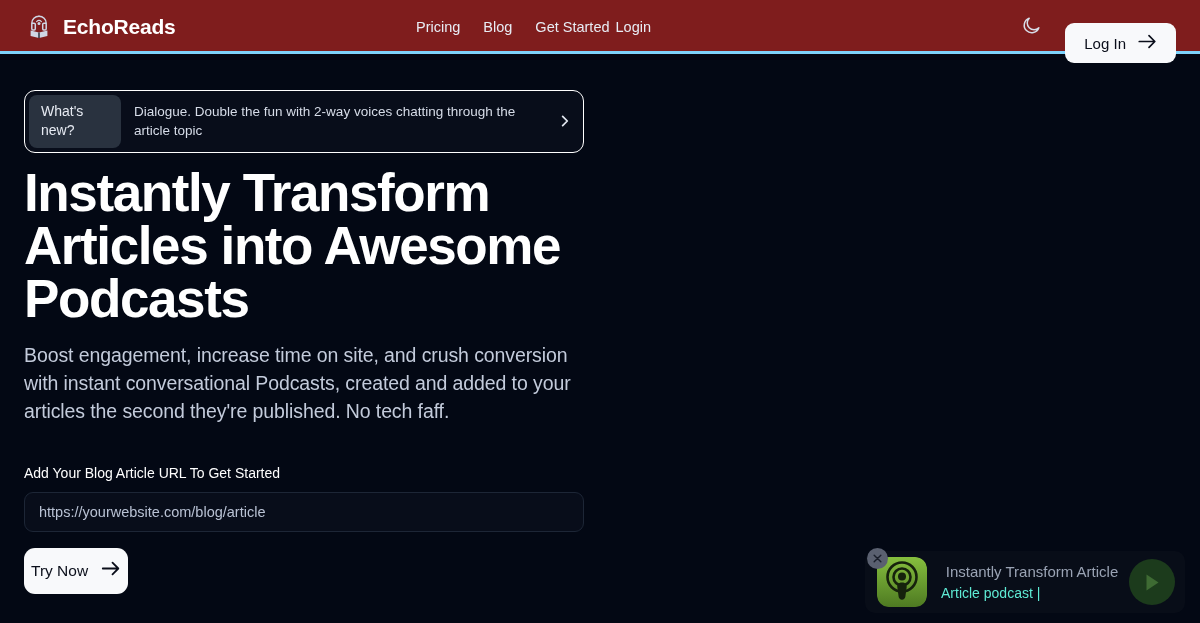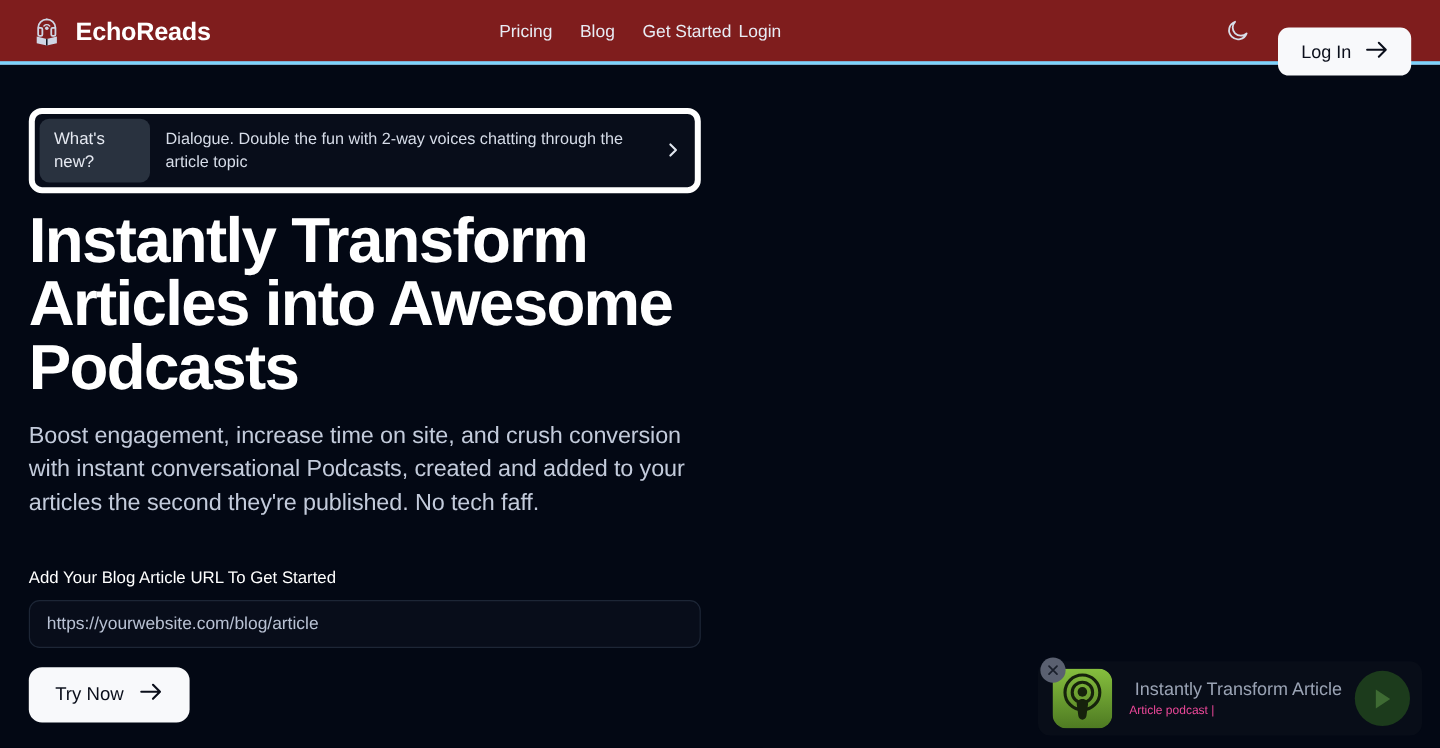--- a/index.html
+++ b/index.html
@@ -60,21 +60,21 @@
     font-family:"Liberation Sans", sans-serif;
     cursor:pointer; white-space:nowrap;margin-top:32px;
   }
 
   
   .hero { position:absolute; left:24px; top:90px; width:620px; }
 
   .whatsnew {
     display:flex; align-items:stretch;
     width:560px; min-height:52px;
-    border:5px solid #ffffff; border-radius:11px;
+    border:1px solid #ffffff; border-radius:11px;
     background:#080d1a; padding:4px;
     position:relative; cursor:pointer;
   }
   .whatsnew-pill {
     background:#29323f; border-radius:8px;
     padding:7px 12px; width:92px; flex:none;
     display:flex; align-items:center;
     font-size:14px; font-weight:500; color:#e6eaf2;
     line-height:1.38;
   }
@@ -114,21 +114,21 @@
     font-family:"Liberation Sans", sans-serif;
     outline:none;
   }
   .url-input::placeholder { color:#b9c2d4; }
 
   .try-btn {
     margin-top:16px;
     display:flex; align-items:center; gap:13px;
     background:#f8f9fb; color:#0a0e1a;
     border:none; border-radius:11px;
-    height:46px; padding:0 22px;
+    height:46px; padding:0 7px;
     font-size:15.5px; font-weight:500;
     font-family:"Liberation Sans", sans-serif;
     cursor:pointer; white-space:nowrap;
   }
 
   
   .player {
     position:absolute; left:865px; top:551px;
     width:320px; height:62px;
     background:#080d18;
@@ -149,21 +149,21 @@
     border-radius:11px; overflow:hidden;
     margin-right:14px; margin-left:2px;
   }
   .player-meta { flex:1; min-width:0; overflow:hidden; }
   .player-title {
     font-size:15px; color:#9aa3b4;
     white-space:nowrap; text-align:center;
     line-height:1.3;
   }
   .player-sub {
-    font-size:10px; color:#ec4899;
+    font-size:14px; color:#5eead4;
     white-space:nowrap; margin-top:2px;
     text-align:left; line-height:1.3;
   }
   .player-play {
     width:46px; height:46px; flex:none;
     border-radius:50%; background:#1c3b1c;
     display:flex; align-items:center; justify-content:center;
     cursor:pointer; border:none; margin-left:6px;
   }
 </style>

